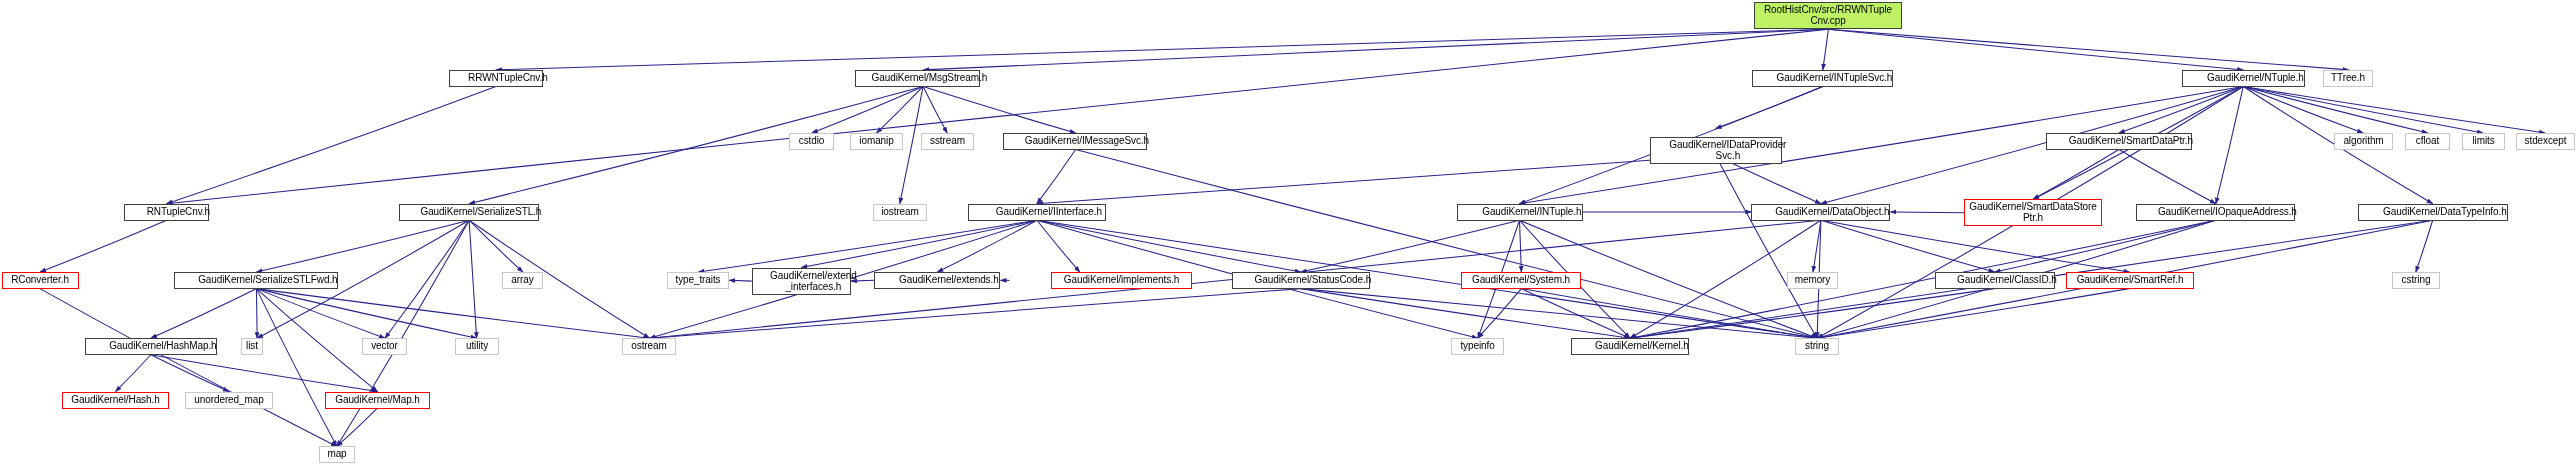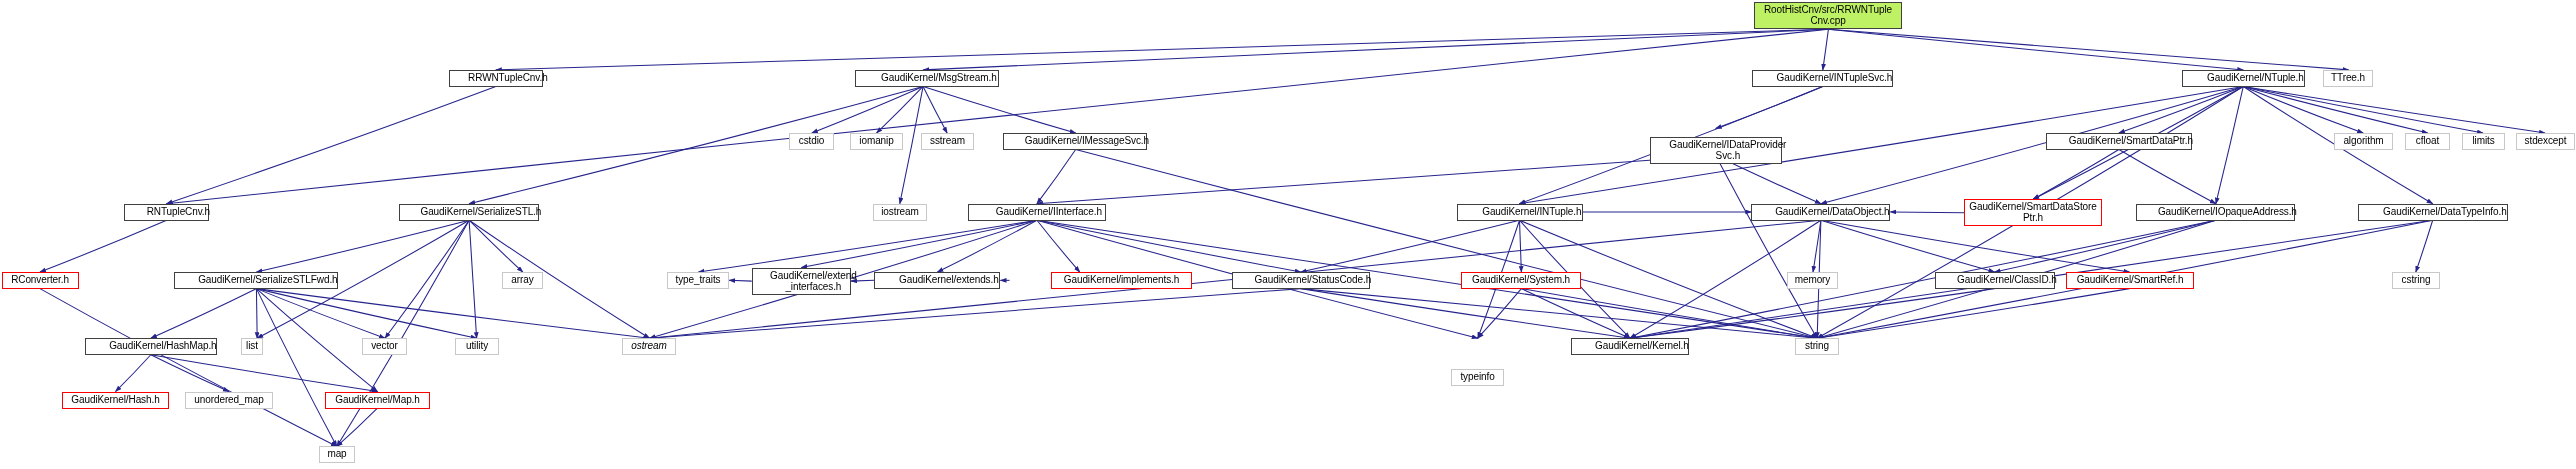--- a/index.html
+++ b/index.html
@@ -162,21 +162,21 @@
         <path d="M3236.5,293 Q3225.8125,327.5 3214,362" marker-end="url(#arrow)"></path>
         <path d="M3236.5,293 Q2842,371.5 2417.5,450" marker-end="url(#arrow)"></path>
         <path d="M3236.5,293 Q2717.5,371.5 2168.5,450" marker-end="url(#arrow)"></path>
         <path d="M2833,384 Q2635.6375,417 2417.5,450" marker-end="url(#arrow)"></path>
       </g>
   </svg>
   <div id="node-layer">
       <div class="node root" style="left: 1754px; top: 2.3px; width: 148px; height: 27px;">RootHistCnv/src/RRWNTuple
 Cnv.cpp</div>
       <div class="node doc" style="left: 449px; top: 70px; width: 94px; height: 16.5px;">RRWNTupleCnv.h</div>
-      <div class="node doc" style="left: 855px; top: 70px; width: 144px; height: 16.5px;">GaudiKernel/MsgStream.h</div>
+      <div class="node doc" style="left: 855px; top: 70px; width: 125px; height: 16.5px;">GaudiKernel/MsgStream.h</div>
       <div class="node doc" style="left: 1752px; top: 70px; width: 141px; height: 16.5px;">GaudiKernel/INTupleSvc.h</div>
       <div class="node doc" style="left: 2182px; top: 70px; width: 123px; height: 16.5px;">GaudiKernel/NTuple.h</div>
       <div class="node sys" style="left: 2323px; top: 70px; width: 50px; height: 16.5px;">TTree.h</div>
       <div class="node sys" style="left: 789px; top: 133px; width: 45px; height: 16.5px;">cstdio</div>
       <div class="node sys" style="left: 850px; top: 133px; width: 53px; height: 16.5px;">iomanip</div>
       <div class="node sys" style="left: 921px; top: 133px; width: 53px; height: 16.5px;">sstream</div>
       <div class="node doc" style="left: 1003px; top: 133px; width: 144px; height: 16.5px;">GaudiKernel/IMessageSvc.h</div>
       <div class="node doc" style="left: 1650px; top: 129px; width: 132px; height: 27px; margin-top: 8px;">GaudiKernel/IDataProvider
 Svc.h</div>
       <div class="node doc" style="left: 2046px; top: 133px; width: 146px; height: 16.5px;">GaudiKernel/SmartDataPtr.h</div>
@@ -205,22 +205,22 @@
       <div class="node doc" style="left: 1232px; top: 272px; width: 138px; height: 16.5px;">GaudiKernel/StatusCode.h</div>
       <div class="node red" style="left: 1461px; top: 272px; width: 120px; height: 16.5px;">GaudiKernel/System.h</div>
       <div class="node sys" style="left: 1787px; top: 272px; width: 51px; height: 16.5px;">memory</div>
       <div class="node doc" style="left: 1935px; top: 272px; width: 120px; height: 16.5px;">GaudiKernel/ClassID.h</div>
       <div class="node red" style="left: 2066px; top: 272px; width: 128px; height: 16.5px;">GaudiKernel/SmartRef.h</div>
       <div class="node sys" style="left: 2392px; top: 272px; width: 48px; height: 16.5px;">cstring</div>
       <div class="node doc" style="left: 85px; top: 338px; width: 132px; height: 16.5px;">GaudiKernel/HashMap.h</div>
       <div class="node sys" style="left: 241px; top: 338px; width: 22px; height: 16.5px;">list</div>
       <div class="node sys" style="left: 362px; top: 338px; width: 45px; height: 16.5px;">vector</div>
       <div class="node sys" style="left: 455px; top: 338px; width: 44px; height: 16.5px;">utility</div>
-      <div class="node sys" style="left: 622px; top: 338px; width: 54px; height: 16.5px; font-style: italic;">ostream</div>
-      <div class="node sys" style="left: 1451px; top: 338px; width: 53px; height: 16.5px; margin-top: 31px;">typeinfo</div>
+      <div class="node sys" style="left: 622px; top: 338px; width: 54px; height: 16.5px;">ostream</div>
+      <div class="node sys" style="left: 1451px; top: 338px; width: 53px; height: 16.5px;">typeinfo</div>
       <div class="node doc" style="left: 1571px; top: 338px; width: 118px; height: 16.5px;">GaudiKernel/Kernel.h</div>
       <div class="node sys" style="left: 1795px; top: 338px; width: 44px; height: 16.5px;">string</div>
       <div class="node red" style="left: 62px; top: 392px; width: 107px; height: 16.5px;">GaudiKernel/Hash.h</div>
       <div class="node sys" style="left: 185px; top: 392px; width: 88px; height: 16.5px;">unordered_map</div>
       <div class="node red" style="left: 325px; top: 392px; width: 105px; height: 16.5px;">GaudiKernel/Map.h</div>
       <div class="node sys" style="left: 319px; top: 446px; width: 36px; height: 16.5px;">map</div>
     </div>
 </div>
 
 

